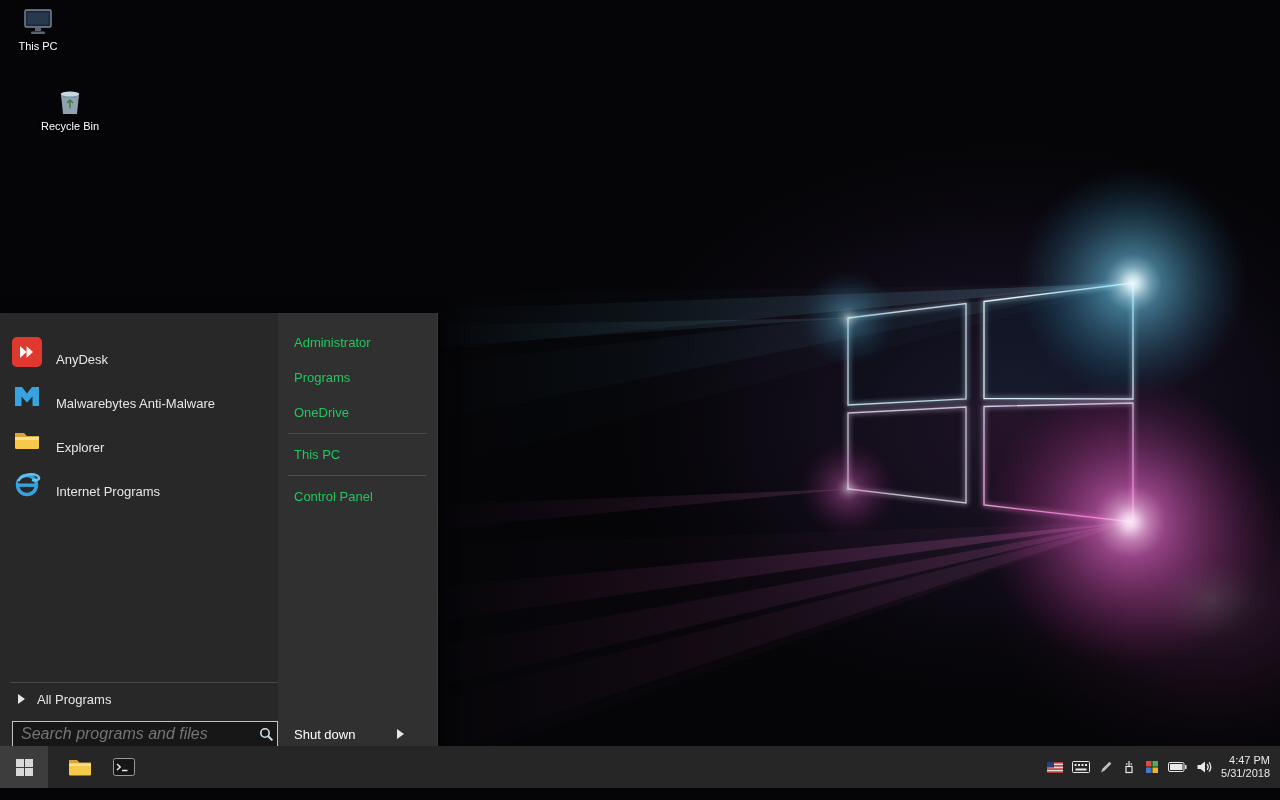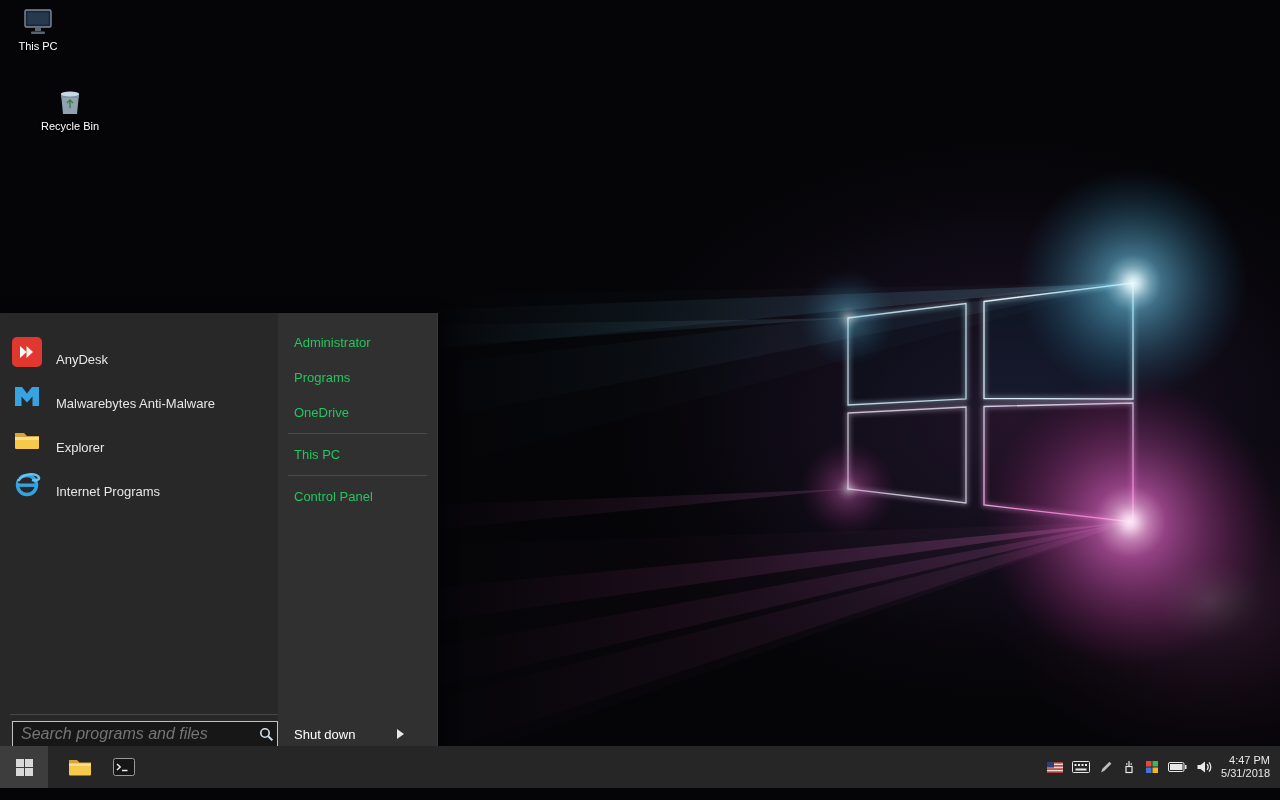--- a/index.html
+++ b/index.html
@@ -206,20 +206,24 @@
             <rect x="6" y="9" width="10" height="5" fill="#282828"></rect>
             <path d="M6 12 C12 3 26 4 27 9 C27 11 23 12 20 11" fill="none" stroke="#64c2ef" stroke-width="2.6"></path>
           </svg>
           <span>Internet Programs</span>
         </div>
 
       </div>
 
       <div class="sm-bottom">
         <div class="sm-sep-left"></div>
+        <div class="sm-allprograms">
+          <span class="ap-arrow"></span>
+          <span>All Programs</span>
+        </div>
         <div class="sm-searchwrap">
           <div class="search-box">
             <input type="text" placeholder="Search programs and files" style="">
             <span class="mag">
               <svg width="15" height="15" viewBox="0 0 15 15">
                 <circle cx="6" cy="6" r="4.2" fill="none" stroke="#cfe0ec" stroke-width="1.6"></circle>
                 <line x1="9.2" y1="9.2" x2="13.4" y2="13.4" stroke="#cfe0ec" stroke-width="2"></line>
               </svg>
             </span>
           </div>

